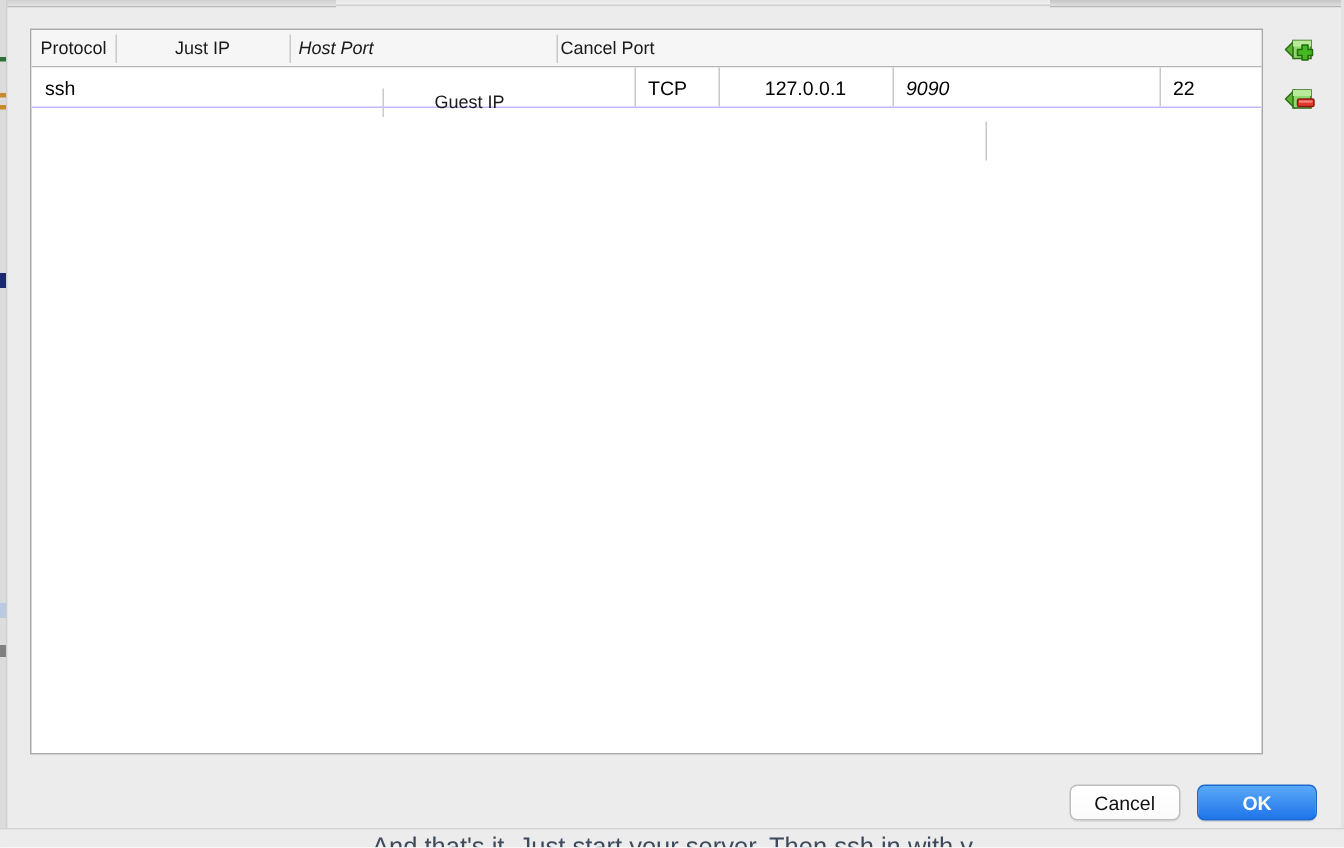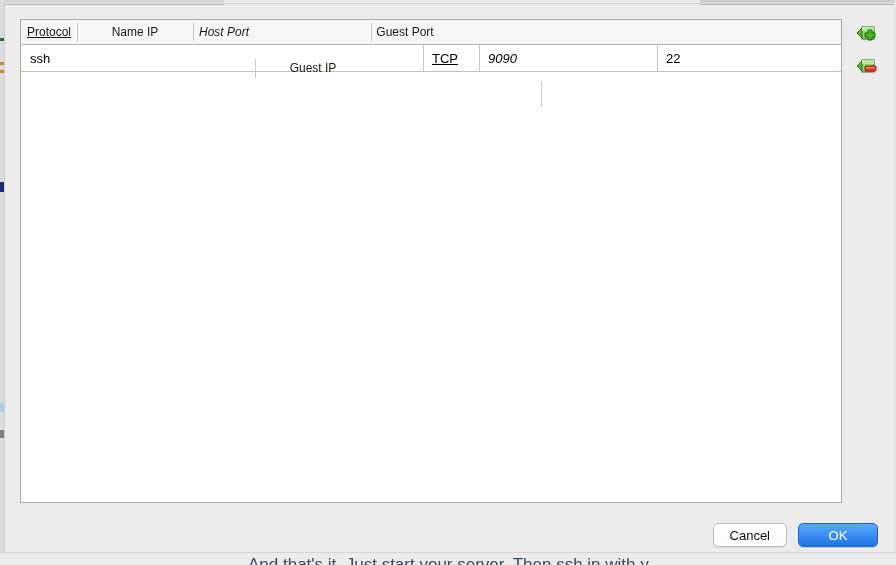--- a/index.html
+++ b/index.html
@@ -119,21 +119,21 @@
     content: "";
     position: absolute;
     left: 0; top: 0;
     width: 1px; height: 100%;
     background: #c8c8c8;
   }
   .td.center { justify-content: center; padding: 0 4px; }
 
   
   .col-name      { width: 402px; }
-  .col-protocol  { width: 56px; text-decoration: underline; }
+  .col-protocol  { width: 56px; }
   .col-hostip    { width: 116px; }
   .col-hostport  { width: 62px; font-style: italic; }
   .col-guestip   { width: 116px; margin-top: 36px; }
   .col-guestport { width: 68px; }
 
   #table-empty { flex: 1; background: #ffffff; }
 
   
   #rule-buttons {
     position: absolute;
@@ -173,21 +173,21 @@
     background: linear-gradient(#ffffff, #fbfbfb);
     border: 1px solid #bdbdbd;
     color: #111111;
     box-shadow: 0 1px 0 rgba(0,0,0,0.06);
     text-align: right;
   }
   #ok-button {
     background: linear-gradient(#5aa9f8, #1f74ea);
     border: 1px solid #1d68ce;
     color: #ffffff;
-    font-weight: normal;
+    font-weight: bold;
     min-width: 80px;
     box-shadow: 0 1px 0 rgba(0,0,0,0.10);
   }
 
   
   #bg-text-clip {
     position: absolute;
     left: 0; bottom: 0;
     width: 896px; height: 13px;
     overflow: hidden;
@@ -222,29 +222,30 @@
     <div class="bg-mark" style="top:402px;height:10px;background:#b9cbe0;"></div>
     <div class="bg-mark" style="top:430px;height:8px;background:#808080;"></div>
   </div>
 
   <div id="dialog">
 
     <div id="rules-table">
 
       <div id="table-header">
         <div class="th col-protocol">Protocol</div>
-        <div class="th col-hostip">Name IP</div>
+        <div class="th col-hostip">Just IP</div>
         <div class="th col-hostport">Host Port</div>
         <div class="th col-guestip">Guest IP</div>
-        <div class="th col-guestport">Guest Port</div>
+        <div class="th col-guestport">Cancel Port</div>
       </div>
 
       <div class="tr">
         <div class="td col-name">ssh</div>
         <div class="td col-protocol">TCP</div>
+        <div class="td col-hostip center">127.0.0.1</div>
         <div class="td col-hostport">9090</div>
         <div class="td col-guestip"></div>
         <div class="td col-guestport">22</div>
       </div>
 
       <div id="table-empty"></div>
     </div>
 
     <div id="rule-buttons">
 

